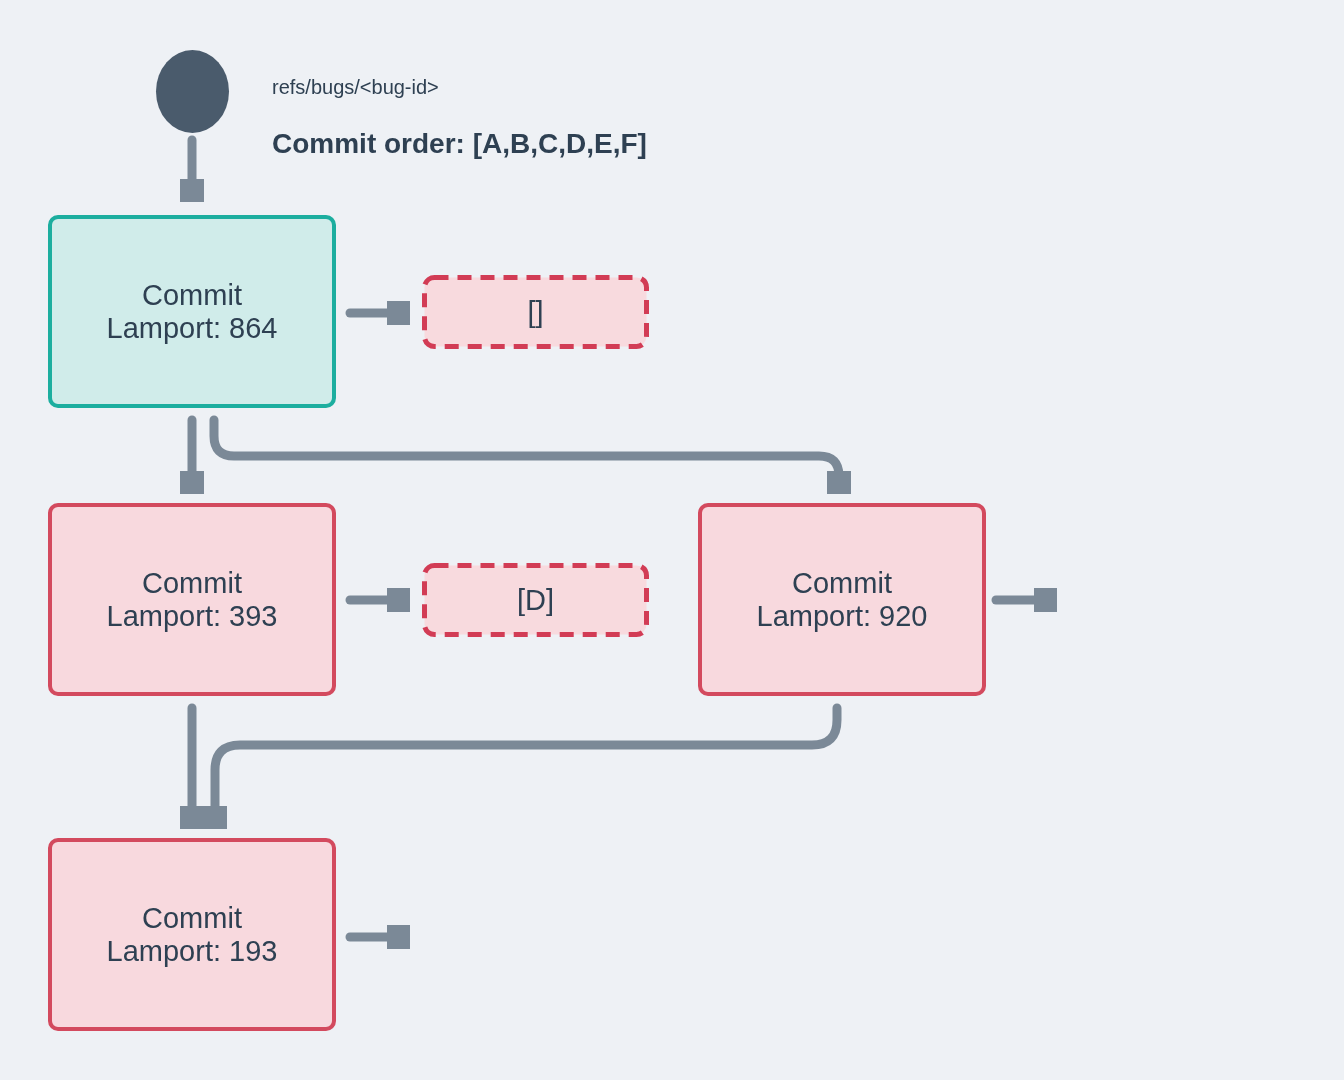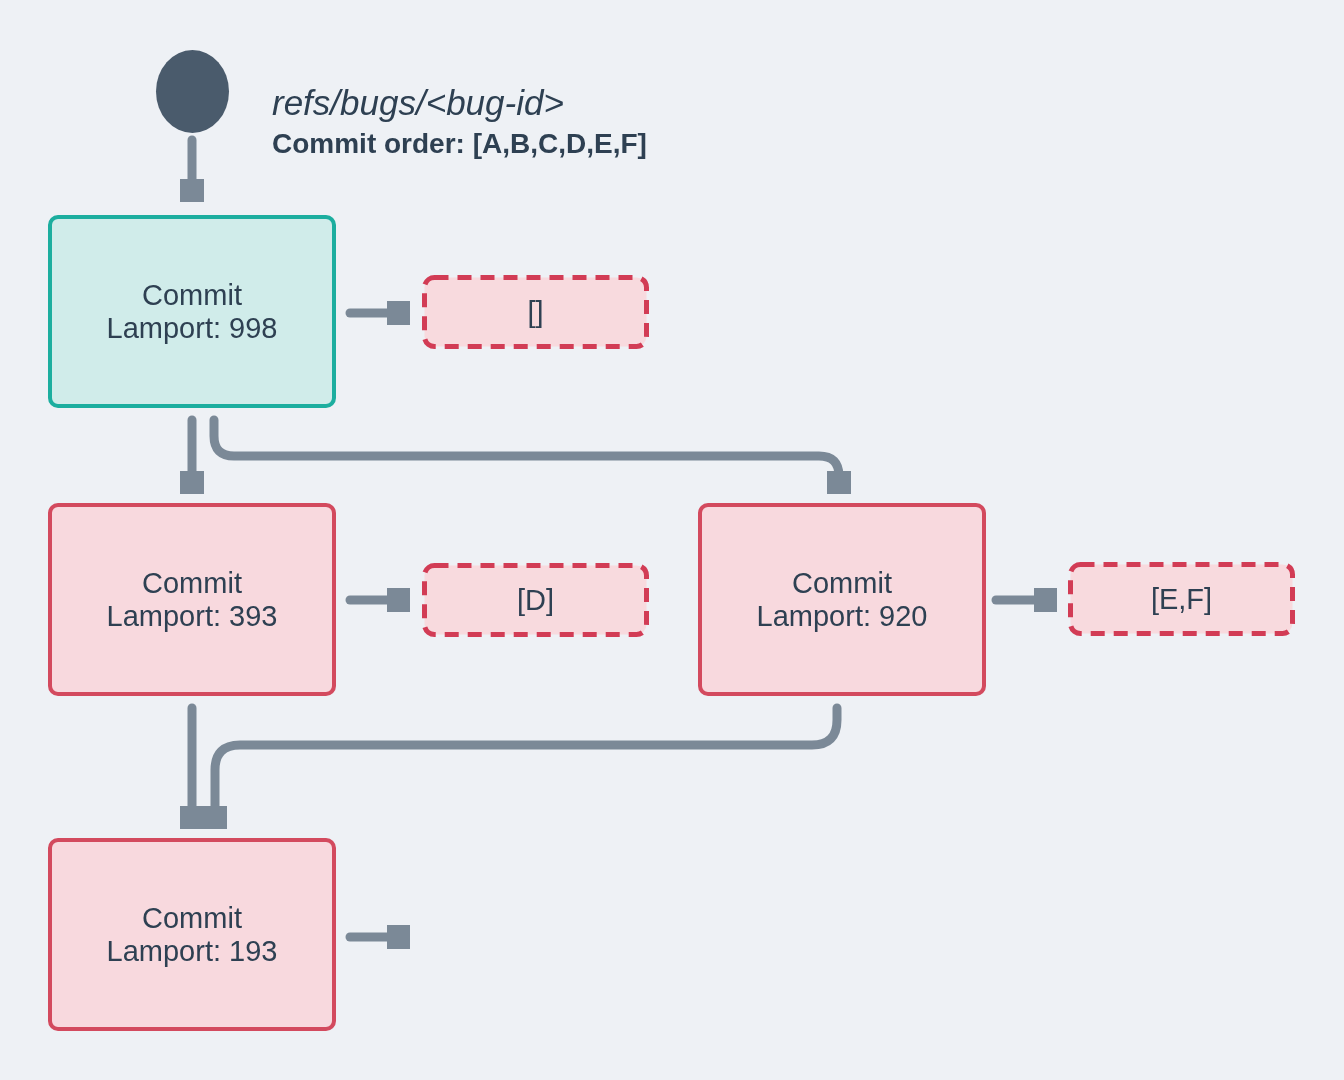--- a/index.html
+++ b/index.html
@@ -25,22 +25,22 @@
 
   .edges { position: absolute; left: 0; top: 0; z-index: 0; }
   .edges path { stroke: var(--arrow, #7b8997); stroke-width: 9; fill: none; stroke-linecap: round; }
 
   .ref-circle {
     position: absolute; left: 156px; top: 50px;
     width: 73px; height: 83px; border-radius: 50%;
     background: var(--nodeDark, #4a5b6c); z-index: 1;
   }
   .ref-label {
-    position: absolute; left: 272px; top: 86px;
-    font-size: 35px; line-height: 34px; z-index: 1; font-style: italic;
+    position: absolute; left: 272px; top: 70px;
+    font-size: 20px; line-height: 34px; z-index: 1;
   }
   .final-order-label {
     position: absolute; left: 272px; top: 126px;
     font-size: 28px; line-height: 36px; font-weight: 700; z-index: 1;
   }
 
   .commit-box {
     position: absolute; width: 288px; height: 193px;
     border: 4px solid; border-radius: 10px;
     display: flex; flex-direction: column; justify-content: center; align-items: center;
@@ -91,21 +91,21 @@
     <path d="M837,708 L837,720 Q837,745 812,745 L240,745 Q215,745 215,770 L215,820" marker-end="url(#arrowhead)"></path>
     <path d="M350,937 L401,937" marker-end="url(#arrowhead)"></path>
   </svg>
 
   <div class="ref-circle"></div>
   <div class="ref-label">refs/bugs/&lt;bug-id&gt;</div>
   <div class="final-order-label">Commit order: [A,B,C,D,E,F]</div>
 
   <div class="commit-box teal commit-864">
     <span>Commit</span>
-    <span>Lamport: 998</span>
+    <span>Lamport: 864</span>
   </div>
   <div class="queue-box queue-empty">
     <svg class="dash" viewBox="0 0 227 74" preserveAspectRatio="none">
       <rect x="2.5" y="2.5" width="222" height="69" rx="10"></rect>
     </svg>
     <span class="queue-text">[]</span>
   </div>
 
   <div class="commit-box red commit-246">
     <span>Commit</span>
@@ -115,25 +115,19 @@
     <svg class="dash" viewBox="0 0 227 74" preserveAspectRatio="none">
       <rect x="2.5" y="2.5" width="222" height="69" rx="10"></rect>
     </svg>
     <span class="queue-text">[D]</span>
   </div>
 
   <div class="commit-box red commit-537">
     <span>Commit</span>
     <span>Lamport: 920</span>
   </div>
-  <div class="queue-box queue-ef">
-    <svg class="dash" viewBox="0 0 227 74" preserveAspectRatio="none">
-      <rect x="2.5" y="2.5" width="222" height="69" rx="10"></rect>
-    </svg>
-    <span class="queue-text">[E,F]</span>
-  </div>
 
   <div class="commit-box red commit-127">
     <span>Commit</span>
     <span>Lamport: 193</span>
   </div>
 
 </div>
 
 </body></html>

